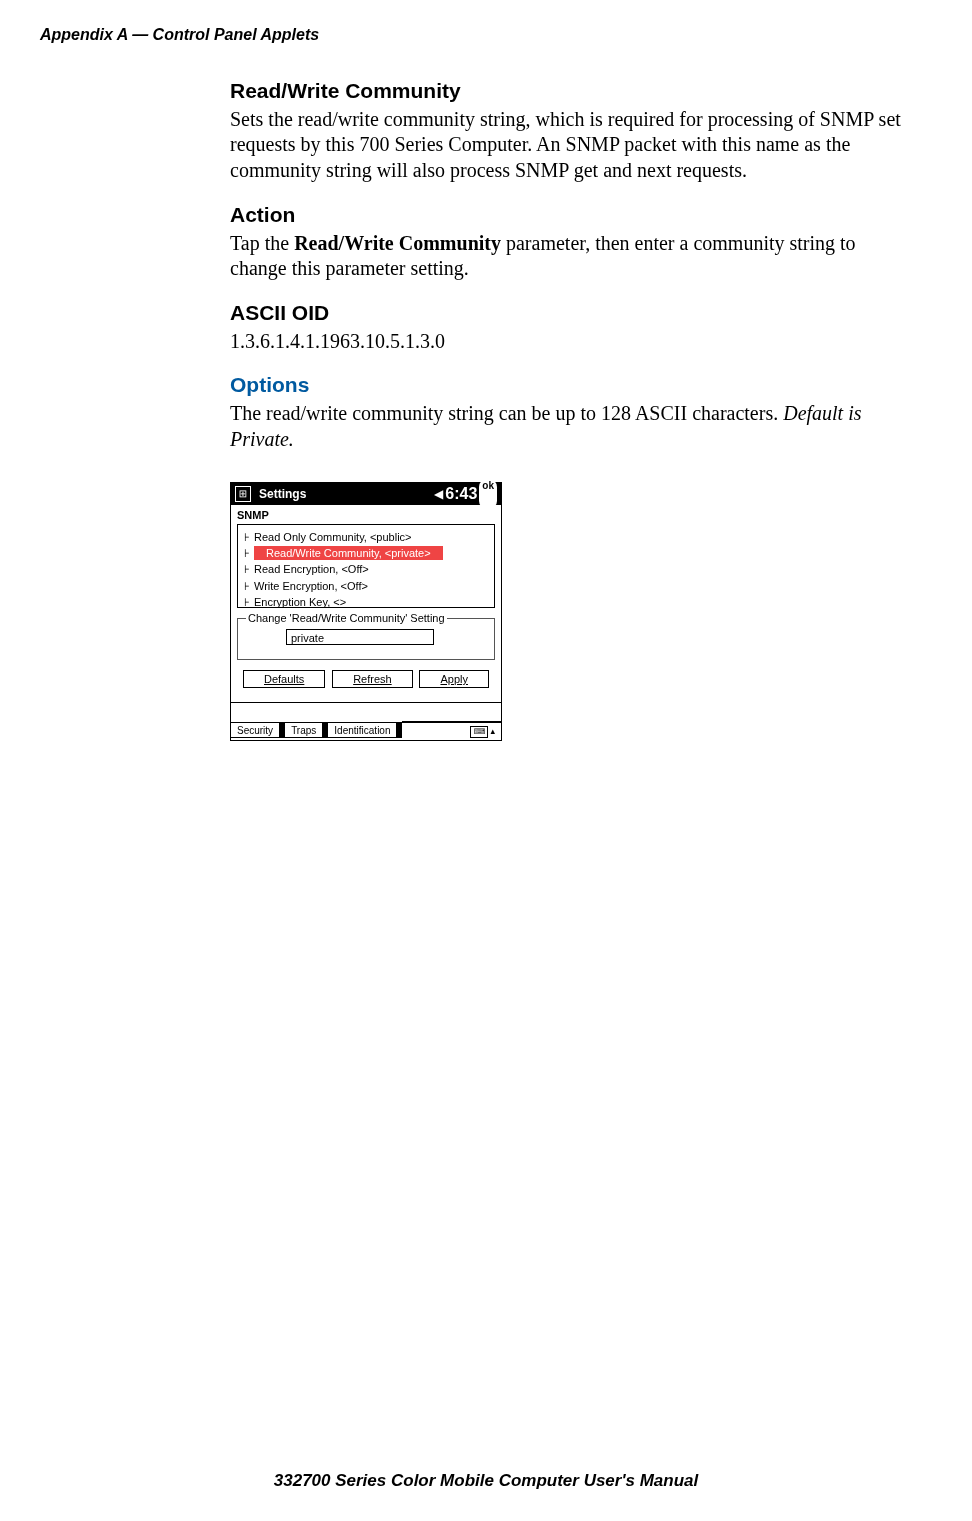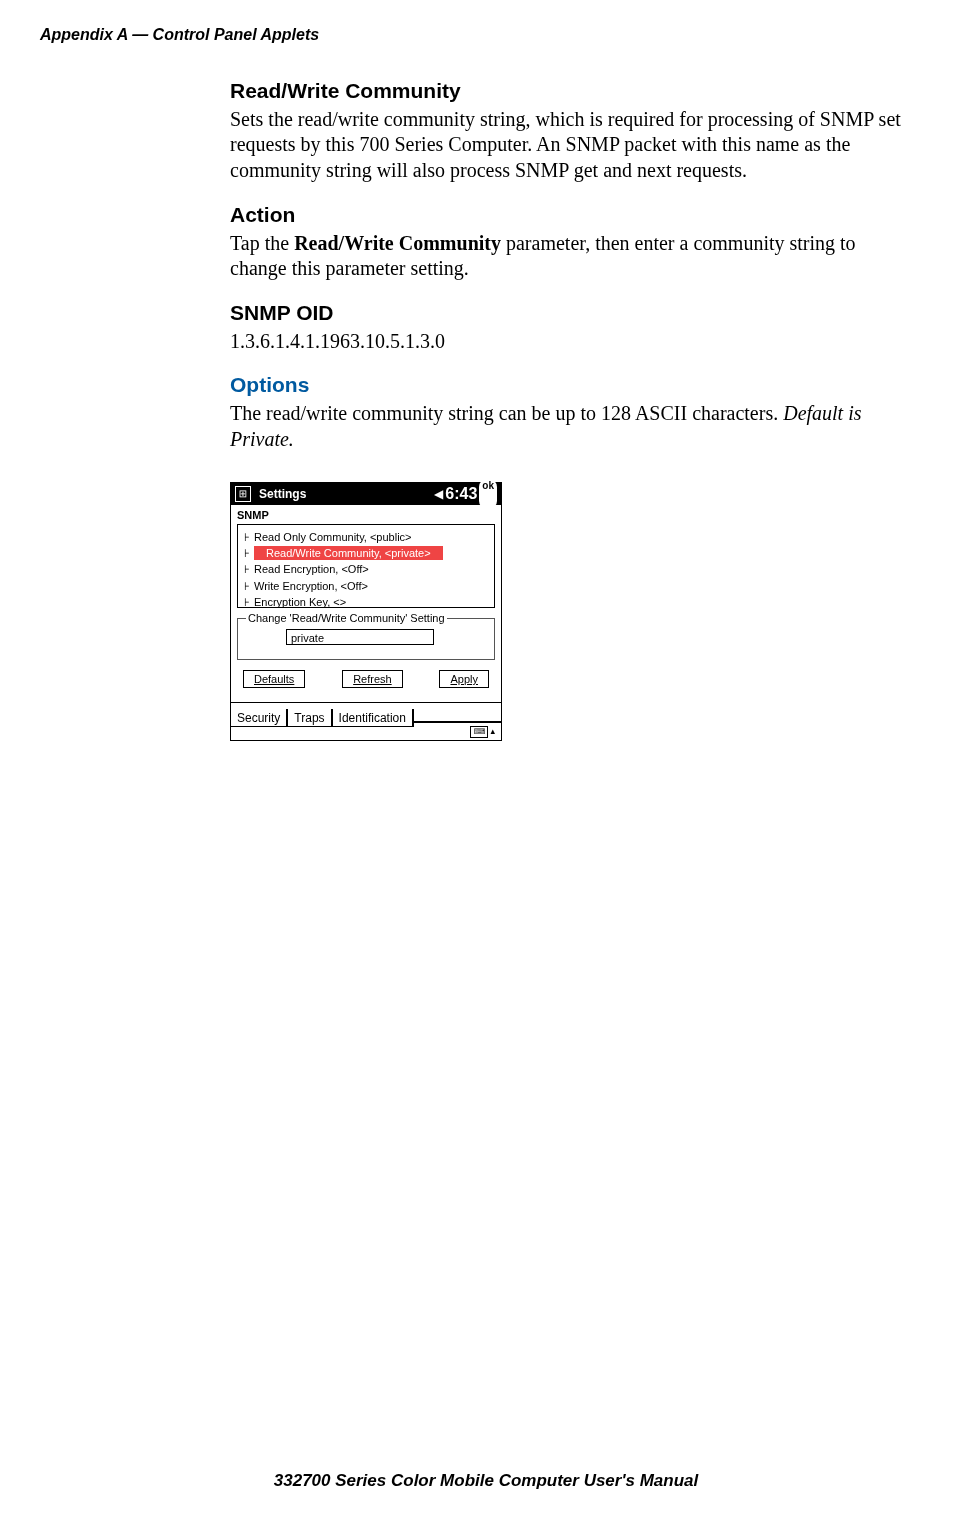--- a/index.html
+++ b/index.html
@@ -147,42 +147,42 @@
     line-height: 16px;
     font-family: Tahoma, Arial, sans-serif;
   }
   .btn-row {
     display: flex;
     justify-content: space-between;
     padding: 6px 12px;
   }
   .btn {
     border: 1px solid #000;
-    padding: 1px 10px;
+    padding: 1px 20px;
     font-size: 11px;
     background: #fff;
     text-decoration: underline;
     text-decoration-style: solid;
     font-family: Tahoma, Arial, sans-serif;
   }
   .tab-row {
     display: flex;
     align-items: flex-end;
     border-top: 1px solid #000;
     margin-top: 8px;
     height: 20px;
   }
   .tab {
-    border-right: 2px solid #000000;
+    border-right: 6px solid #000000;
     border-bottom: 1px solid #000;
     padding: 2px 6px 0 6px;
-    font-size: 12px;
+    font-size: 10px;
     background: #fff;
     position: relative;
-    top: 5px;
+    top: 16px;
   }
   .tab-filler { flex: 1; border-bottom: 1px solid #000; }
   .sip-bar {
     height: 18px;
     border-top: 1px solid #000;
     display: flex;
     justify-content: flex-end;
     align-items: center;
     padding-right: 6px;
   }
@@ -202,21 +202,21 @@
 
 <div class="content">
   <div class="section-title first">Read/Write Community</div>
   <p class="para">Sets the read/write community string, which is required for processing of SNMP set requests by this 700 Series Computer. An SNMP packet with this name as the community string will also process SNMP get and next requests.</p>
 
   <div class="section-title">Action</div>
   <p class="para">
     <span>Tap the </span><span class="bold">Read/Write Community</span><span> parameter, then enter a community string to change this parameter setting.</span>
   </p>
 
-  <div class="section-title">SNMP OID</div>
+  <div class="section-title">ASCII OID</div>
   <p class="para">1.3.6.1.4.1.1963.10.5.1.3.0</p>
 
   <div class="blue">Options</div>
   <p class="para">
     <span>The read/write community string can be up to 128 ASCII characters. </span><span class="ital">Default is Private.</span>
   </p>
 
   <div class="pda">
     <div class="pda-titlebar">
       <span class="win-icon">⊞</span>

